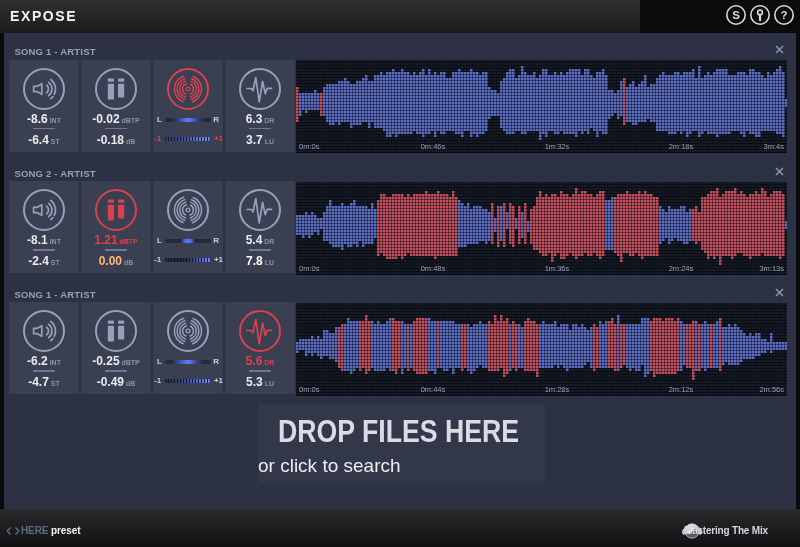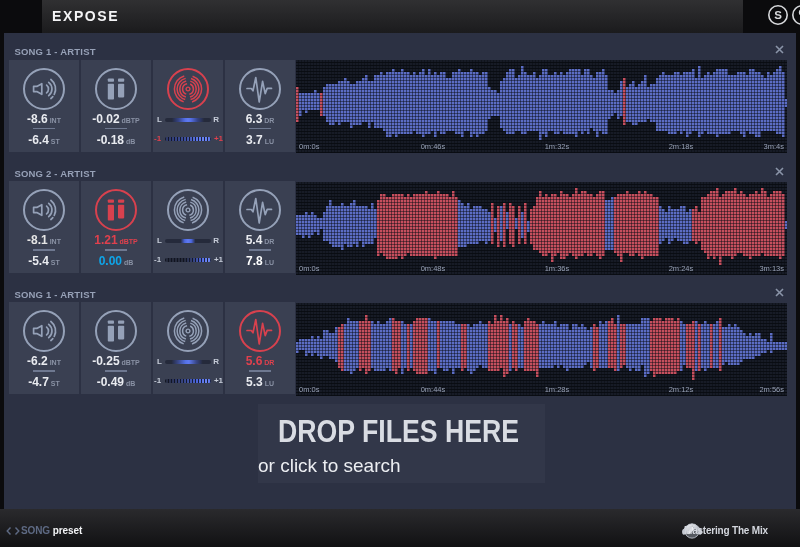--- a/index.html
+++ b/index.html
@@ -1,17 +1,17 @@
 <!DOCTYPE html>
 <html><head><meta charset="utf-8"><style>
 * { margin:0; padding:0; box-sizing:border-box; }
 html,body { width:800px; height:547px; background:#0b0b0d; font-family:"Liberation Sans", sans-serif; overflow:hidden; }
 #app { position:relative; width:800px; height:547px; }
-.topbar { position:absolute; left:0; top:0; width:701px; height:33px;
-  background:linear-gradient(#303032, #1b1b1d);margin-left:42px; }
+.topbar { position:absolute; left:0; top:0; width:640px; height:33px;
+  background:linear-gradient(#303032, #1b1b1d); }
 .topbar .logo { position:absolute; left:10px; top:8px; font-size:14px; font-weight:bold; color:#f4f4f6; letter-spacing:1.6px; }
 .main { position:absolute; left:4px; top:33px; width:792px; height:476px; background:#2c3143; }
 .rowtitle { position:absolute; left:10.4px; font-size:9.5px; font-weight:bold; color:#97a1b7; letter-spacing:0.2px; }
 .close { position:absolute; left:771px; }
 .cell { position:absolute; width:70px; height:92px; background:#3a4052; }
 .v1 { position:absolute; left:0; top:52px; width:70px; text-align:center; font-size:12px; font-weight:bold; }
 .v2 { position:absolute; left:0; top:73px; width:70px; text-align:center; font-size:12px; font-weight:bold; }
 .unit { font-size:7px; font-weight:bold; color:#8a92a5; }
 .ul { position:absolute; left:24px; top:68px; width:22px; height:1.5px; background:#6e7890; }
 .wave { position:absolute; left:292px; width:491px; height:93px; }
@@ -520,35 +520,35 @@
           <circle r="20" fill="none" stroke="#95a1b8" stroke-width="2"></circle>
           <g fill="none" stroke="#95a1b8" stroke-width="1.7" stroke-linejoin="round" stroke-linecap="round">
 <path d="M-10.4,-2.6 h3.2 l5.0,-2.7 v10.6 l-5.0,-2.7 h-3.2 z"></path>
 <path d="M2.6,-3.9 a5,5 0 0 1 0,7.8"></path>
 <path d="M4.7,-6.7 a8.5,8.5 0 0 1 0,13.4"></path>
 <path d="M6.9,-9.5 a12,12 0 0 1 0,19.0" stroke-dasharray="16.5 2.5 10"></path>
 </g>
         </svg>
         <div class="v1"><span style="color:#e5e5e5">-8.1</span><span class="unit" style="color:#8a92a5">&nbsp;INT</span></div>
         <div class="ul"></div>
-        <div class="v2"><span style="color:#e9ebf0">-5.4</span><span class="unit">&nbsp;ST</span></div>
+        <div class="v2"><span style="color:#e9ebf0">-2.4</span><span class="unit">&nbsp;ST</span></div>
       </div>
       <div class="cell" style="left:77px;top:148px">
         <svg width="46" height="46" viewBox="-23 -23 46 46" style="display:block;margin:6px auto 0">
           <circle r="20" fill="none" stroke="#d8414e" stroke-width="2"></circle>
           <g fill="#d8414e">
 <rect x="-8.2" y="-10.6" width="6.2" height="3.4" rx="0.8"></rect>
 <rect x="2.0" y="-10.6" width="6.2" height="3.4" rx="0.8"></rect>
 <rect x="-8.2" y="-5.2" width="6.2" height="15.8" rx="0.8"></rect>
 <rect x="2.0" y="-5.2" width="6.2" height="13.6" rx="0.8"></rect>
 </g>
         </svg>
         <div class="v1"><span style="color:#e0404d">1.21</span><span class="unit" style="color:#e0404d">&nbsp;dBTP</span></div>
         <div class="ul"></div>
-        <div class="v2"><span style="color:#0ea5e9">0.00</span><span class="unit">&nbsp;dB</span></div>
+        <div class="v2"><span style="color:#fdba74">0.00</span><span class="unit">&nbsp;dB</span></div>
       </div>
       <div class="cell" style="left:149px;top:148px">
         <svg width="46" height="46" viewBox="-23 -23 46 46" style="display:block;margin:6px auto 0">
           <circle r="20" fill="none" stroke="#95a1b8" stroke-width="2"></circle>
           <circle r="1.9" fill="none" stroke="#95a1b8" stroke-width="1.4"></circle>
           <circle r="5.4" fill="none" stroke="#95a1b8" stroke-width="1.5" stroke-dasharray="13.76 3.2" stroke-dashoffset="6.88"></circle>
           <circle r="8.2" fill="none" stroke="#95a1b8" stroke-width="1.5" stroke-dasharray="21.56 4.2" stroke-dashoffset="10.78"></circle>
           <circle r="10.9" fill="none" stroke="#95a1b8" stroke-width="1.5" stroke-dasharray="28.74 5.5" stroke-dashoffset="14.37"></circle>
           <circle r="13.6" fill="none" stroke="#95a1b8" stroke-width="1.5" stroke-dasharray="34.23 8.5" stroke-dashoffset="17.11"></circle>
         </svg>
@@ -1448,21 +1448,21 @@
 <div class="dropbox">
 <div style="margin-top:10px;font-size:31px;font-weight:bold;color:#d9dce3;transform:scaleX(0.86);transform-origin:center">DROP FILES HERE</div>
 <div style="margin-top:5px;font-size:19px;color:#eceef2">or click to search</div>
 </div>
 </div>
 <div class="footer">
 <svg width="14" height="10" style="position:absolute;left:6px;top:17px">
 <path d="M4.5,1.5 L1.2,5 L4.5,8.5" fill="none" stroke="#5e6a84" stroke-width="1.4"></path>
 <path d="M9.5,1.5 L12.8,5 L9.5,8.5" fill="none" stroke="#5e6a84" stroke-width="1.4"></path>
 </svg>
-<div style="position:absolute;left:21px;top:16px;font-size:10px;font-weight:bold;letter-spacing:-0.1px"><span style="color:#5e6a84">SONG </span><span style="color:#f2f3f5">preset</span></div>
+<div style="position:absolute;left:21px;top:16px;font-size:10px;font-weight:bold;letter-spacing:-0.1px"><span style="color:#5e6a84">HERE </span><span style="color:#f2f3f5">preset</span></div>
 <svg width="24" height="24" viewBox="0 0 24 24" style="position:absolute;left:680px;top:9px">
 <defs>
           <linearGradient id="lg" x1="0" y1="0" x2="0.4" y2="1">
 <stop offset="0" stop-color="#f4f5f7"></stop>
             <stop offset="0.55" stop-color="#c3c7cf"></stop>
             <stop offset="1" stop-color="#8e939d"></stop>
           </linearGradient>
         </defs>
 <path d="M4,13.5 a8.2,8.2 0 0 1 16,0" fill="none" stroke="#c6cad3" stroke-width="2.6"></path>
 <ellipse cx="3.9" cy="13.8" rx="1.8" ry="2.9" fill="#c6cad3"></ellipse>

